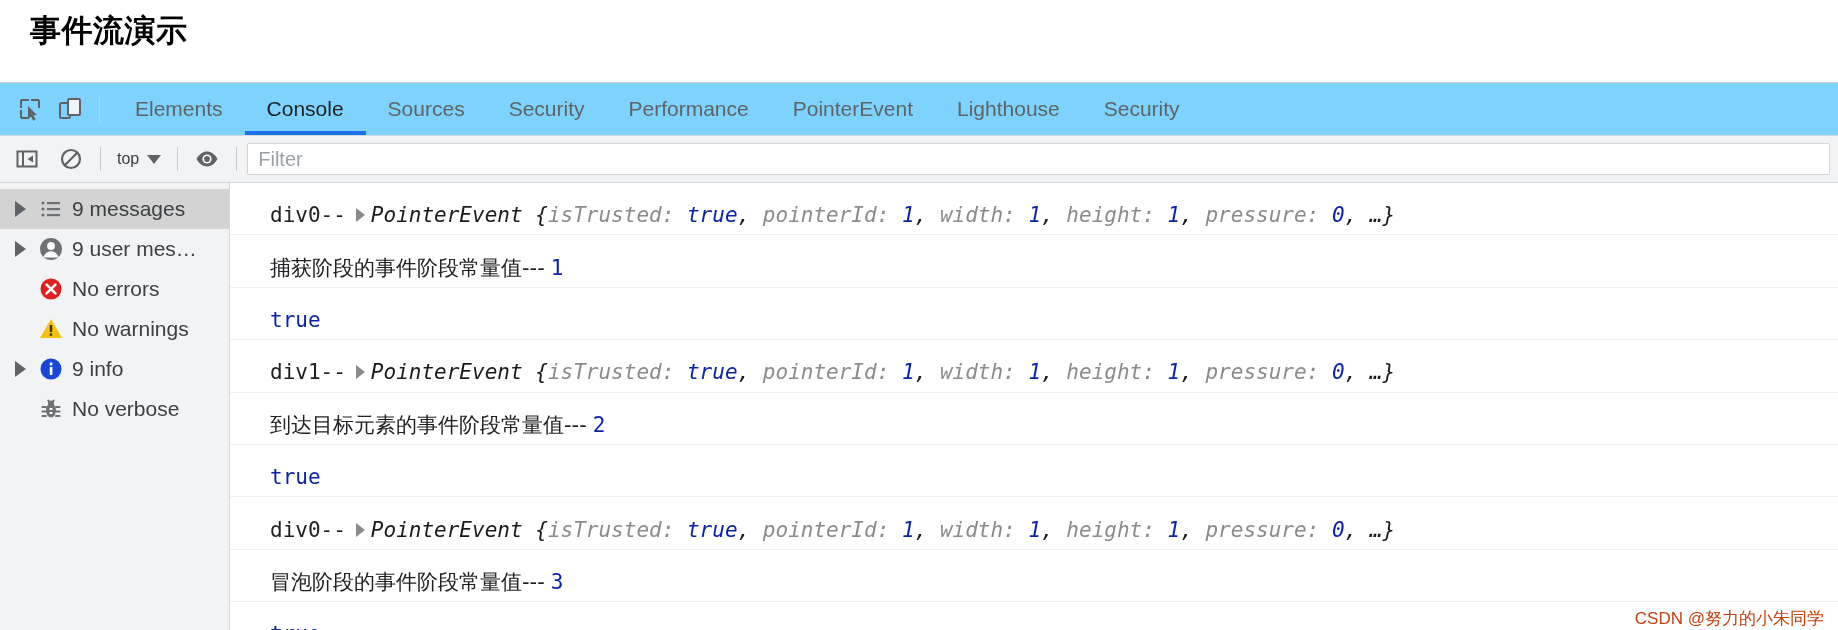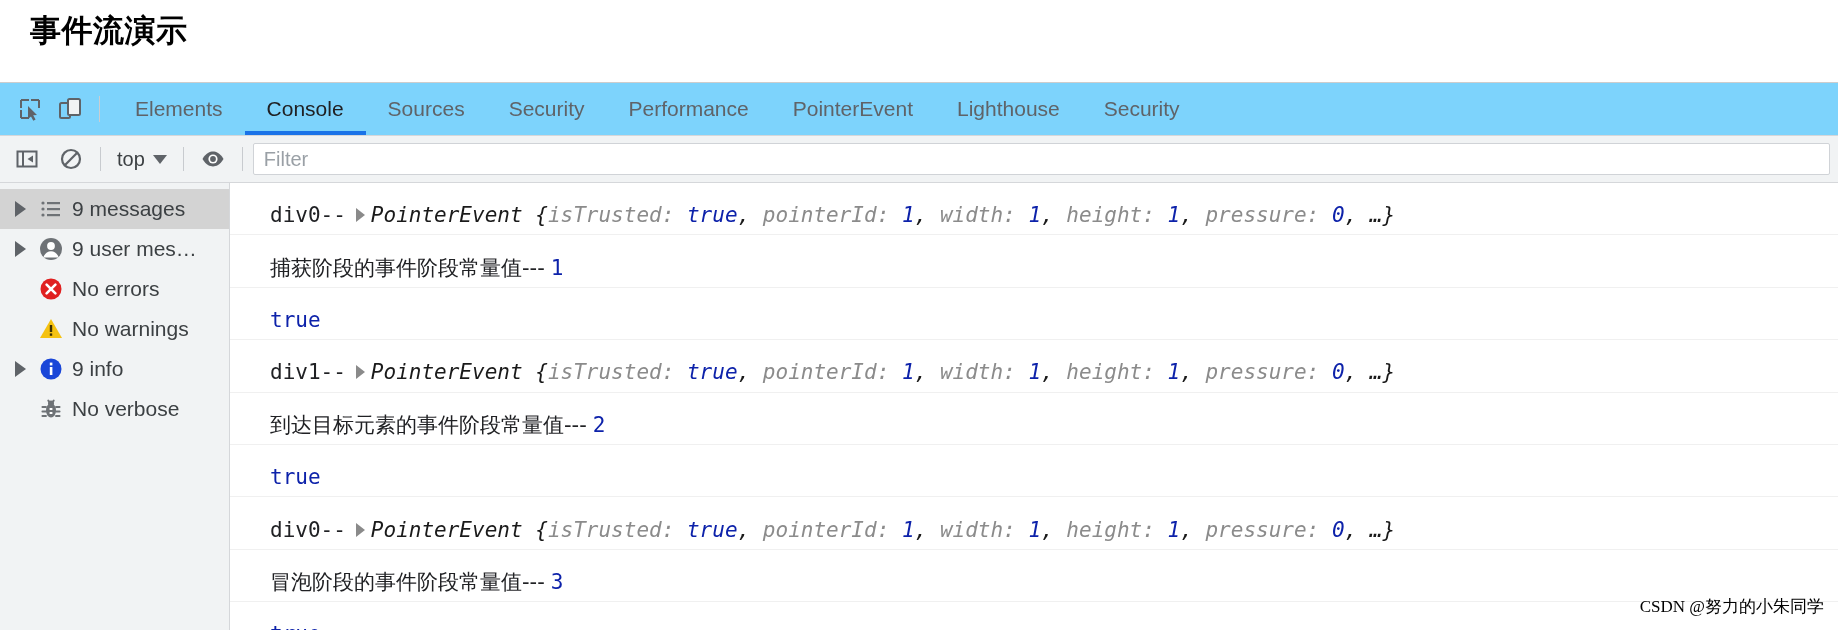--- a/index.html
+++ b/index.html
@@ -90,21 +90,21 @@
     cursor: pointer;
   }
   .fb-sep {
     width: 1px; height: 24px;
     background: #c8cbcf;
     margin: 0 10px;
   }
   #context-select {
     display: flex; align-items: center;
     gap: 8px;
-    font-size: 20px;
+    font-size: 16px;
     color: #3c4043;
     padding: 0 6px;
     cursor: pointer;
     white-space: nowrap;
     text-align: right;
   }
   .caret-down {
     width: 0; height: 0;
     border-left: 7px solid transparent;
     border-right: 7px solid transparent;
@@ -228,24 +228,24 @@
   }
   .tok-bool-plain {
     color: #0d22aa;
     font-family: "DejaVu Sans Mono", "Liberation Mono", monospace;
   }
 
   
   #watermark {
     position: absolute;
     right: 14px;
-    bottom: 12px;
+    bottom: 0;
     font-size: 17px;
-    color: #000000;
-    font-family: Liberation Serif, serif;
+    color: #c2410c;
+    font-family: Liberation Sans, sans-serif;
     pointer-events: none;
   }
 </style>
 </head>
 <body>
 
 <div id="page-area">
   <div id="page-title">事件流演示</div>
 </div>
 

